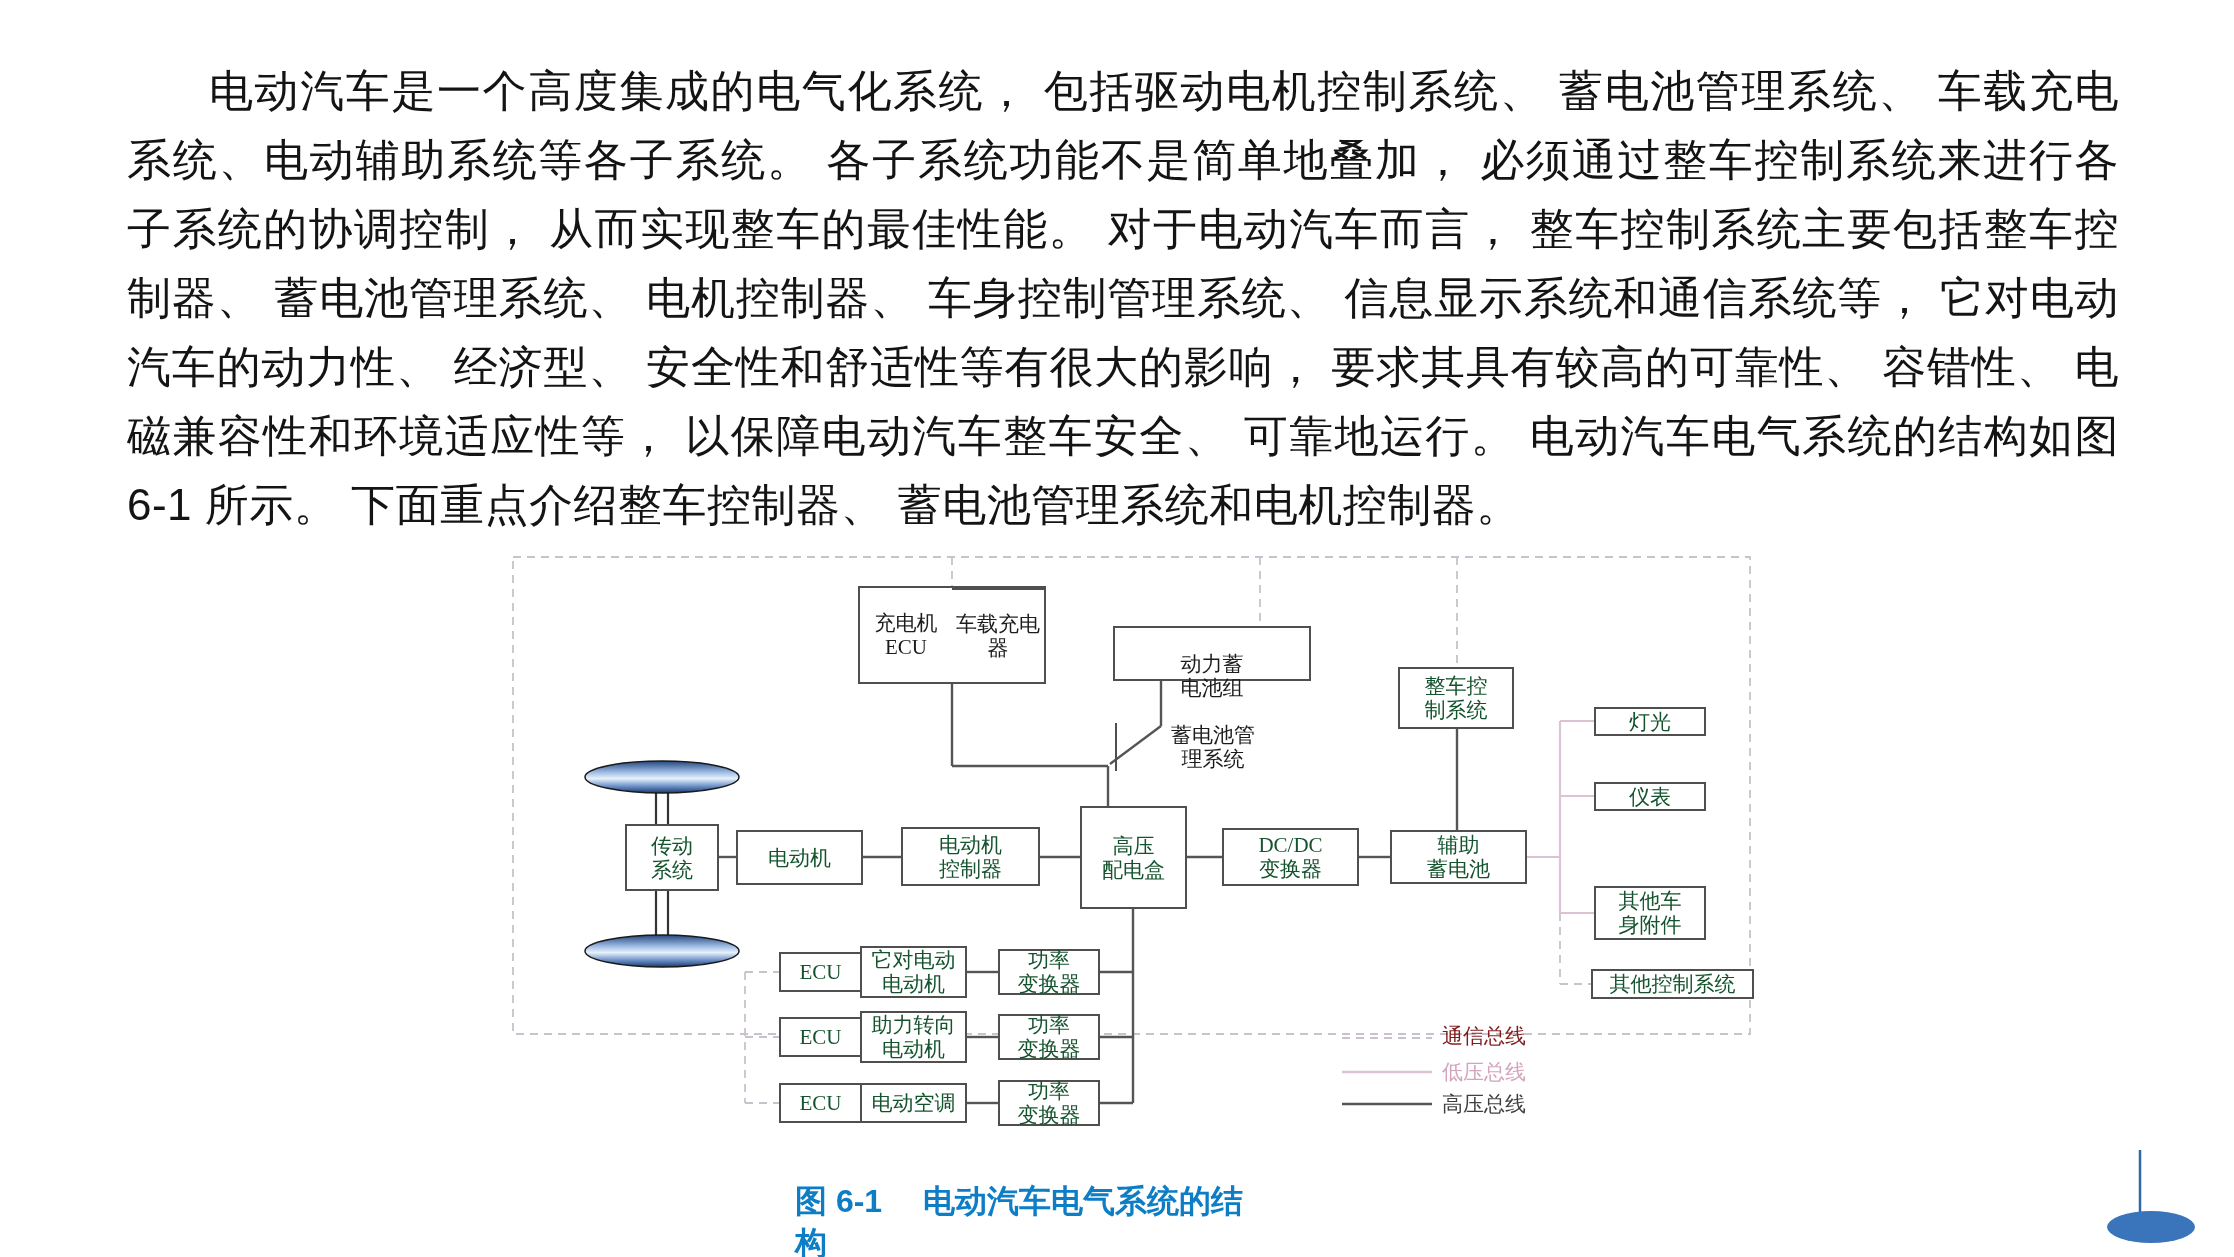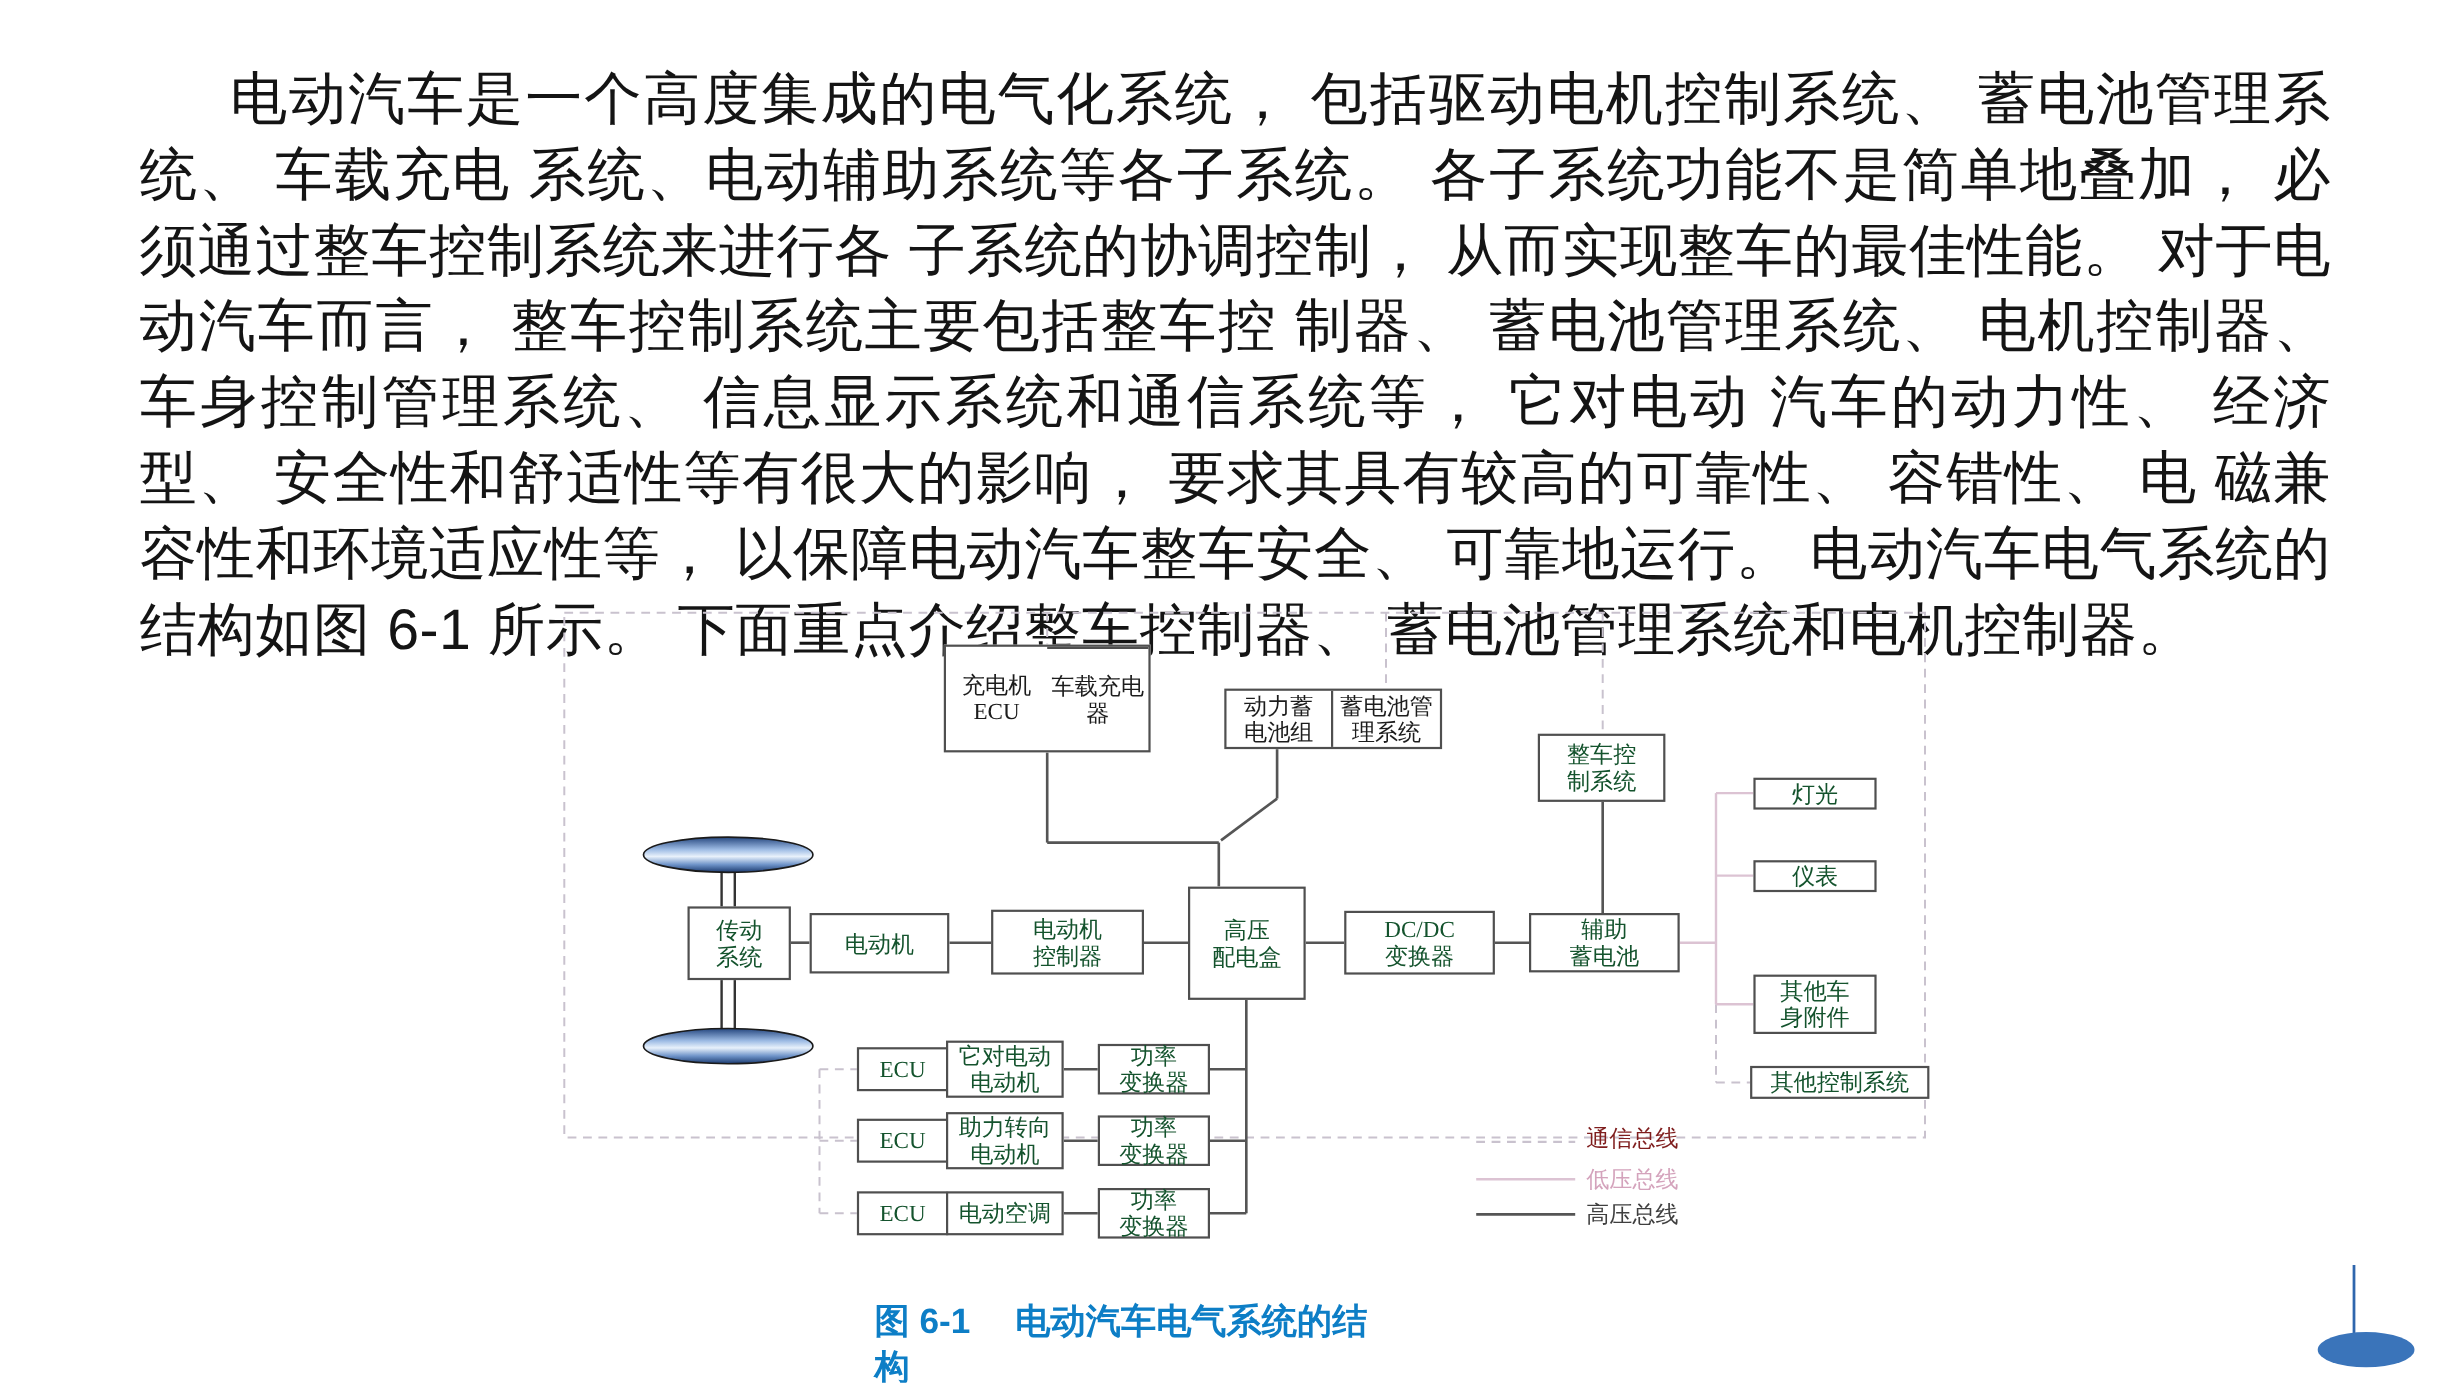--- a/index.html
+++ b/index.html
@@ -8,35 +8,35 @@
     background:#ffffff;
     font-family:"Liberation Sans","DejaVu Sans",sans-serif;
     position:relative;
     overflow:hidden;
     color:#111;
   }
   .page { position:absolute; left:0; top:0; width:2234px; height:1257px; background:#fff; }
 
   .para {
     position:absolute; left:127px; top:56px; width:1992px;
-    font-size:52px; line-height:69px; letter-spacing:0.5px;
+    font-size:44px; line-height:69px; letter-spacing:0.5px;
     text-align:justify; text-indent:82px; color:#141414;
   }
 
   svg.lines { position:absolute; left:0; top:0; z-index:1; }
 
   .box {
     position:absolute; border:2px solid #4f4f4f; background:#fff;
     display:flex; align-items:center; justify-content:center;
     text-align:center; white-space:pre-line;
     font-family:"Liberation Serif","DejaVu Serif",serif;
     font-size:21px; line-height:24px; color:#14532d; z-index:2;
   }
   .group { position:absolute; border:2px solid #4f4f4f; background:#fff; display:flex; z-index:2;
-    font-family:"Liberation Serif","DejaVu Serif",serif; font-size:21px; line-height:24px; color:#1c1c1c; }
+    font-family:"Liberation Serif","DejaVu Serif",serif; font-size:21px; line-height:24px; color:#1c1c1c;flex-direction:column; }
   .group.col { flex-direction:row; }
   .cell { flex:1; display:flex; align-items:center; justify-content:center; text-align:center; white-space:pre-line; }
   .cell.div-top { border-top:2px solid #4f4f4f; }
   .cell.div-left { border-left:2px solid #4f4f4f; }
 
   .legend-label {
     position:absolute; z-index:2; height:28px;
     font-family:"Liberation Serif","DejaVu Serif",serif; font-size:21px; line-height:28px;
   }
   .legend-comm { color:#7f1d1d;font-family:Liberation Mono, monospace; }

